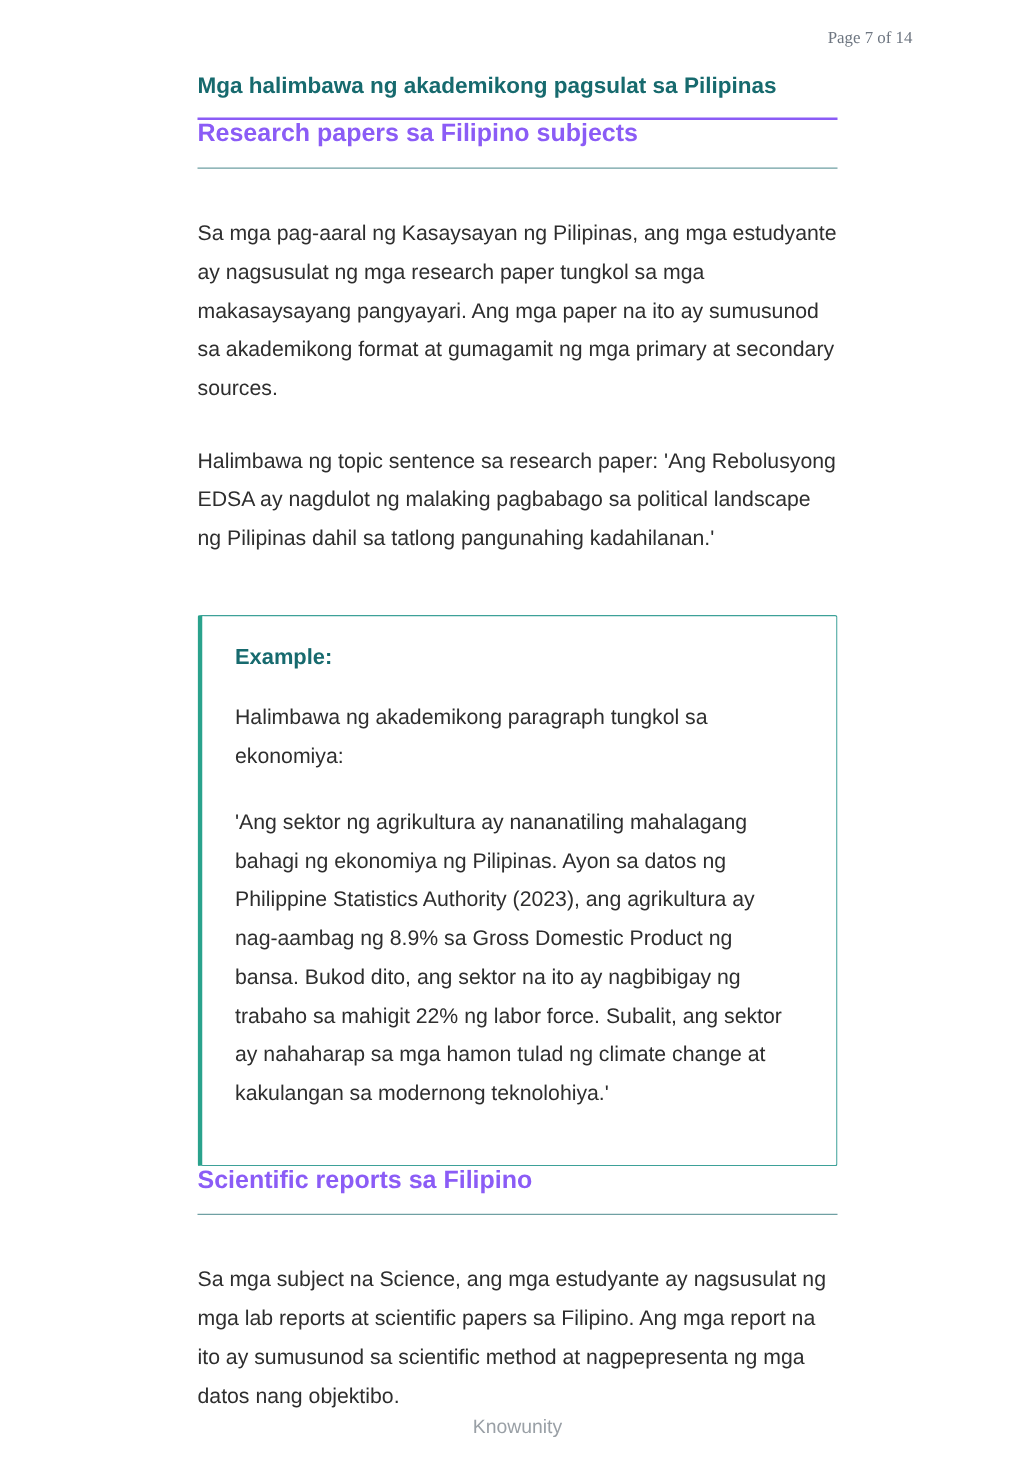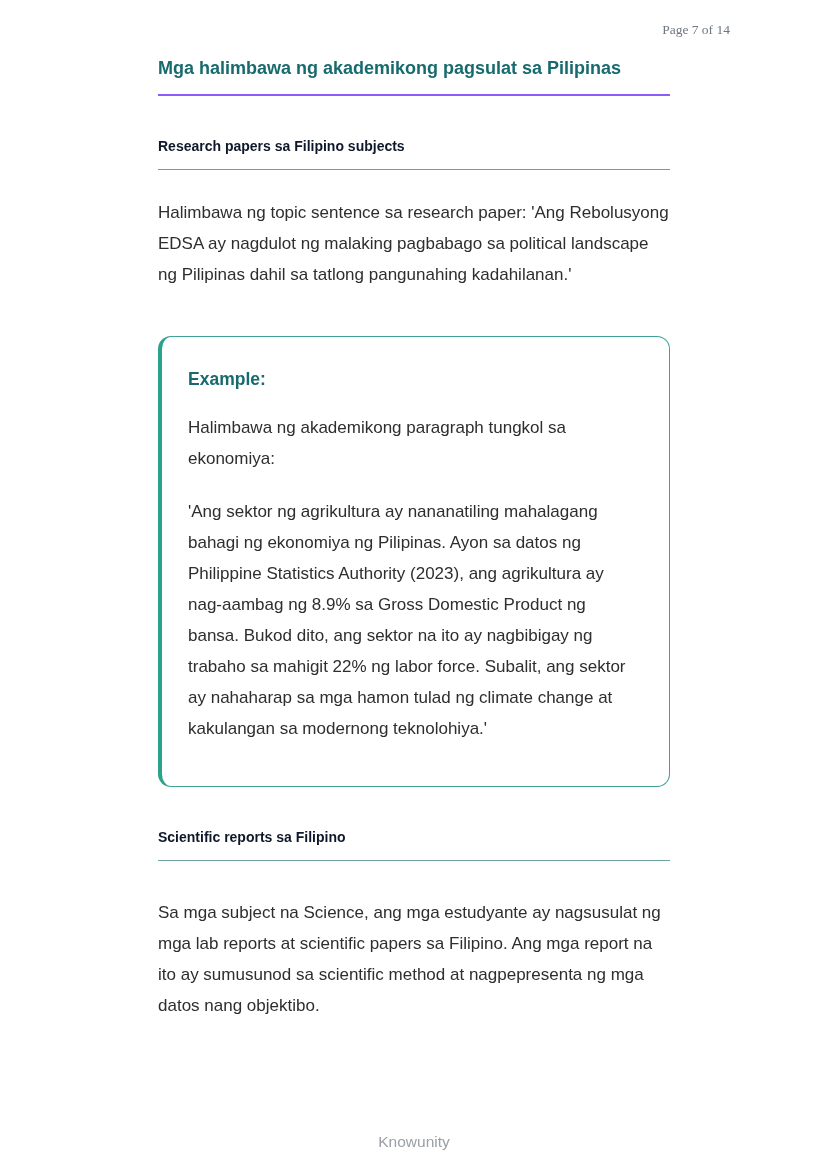--- a/index.html
+++ b/index.html
@@ -30,43 +30,42 @@
 
   .doc-title {
     font-size: 18px;
     font-weight: 700;
     color: #176a6e;
     padding-bottom: 15px;
     border-bottom: 2px solid #8b5cf6;
   }
 
   .section-heading {
-    margin-top: 42px;
-    font-size: 14px;
+    font-size: 20px;
     font-weight: 700;
-    color: #0f172a;
+    color: #8b5cf6;
     padding-bottom: 15px;
     border-bottom: 1px solid #6fa0a3;
   }
 
   .body-para {
     margin-top: 27px;
     font-size: 17px;
     line-height: 31px;
     color: #2e2e2e;
   }
 
   .first-after-rule { margin-top: 36px; }
 
   .example-box {
     margin-top: 46px;
     border: 1px solid #3da198;
     border-left: 4px solid #2aa28c;
-    border-radius: 13px;
-    padding: 32px 28px 42px 26px;
+    border-radius: 2px;
+    padding: 22px 28px 42px 26px;
   }
 
   .example-label {
     font-size: 17.5px;
     font-weight: 700;
     color: #176a6e;
   }
 
   .example-box .body-para { margin-top: 22px; }
 
@@ -86,20 +85,21 @@
 <div class="page">
 
   <div class="page-indicator">Page 7 of 14</div>
 
   <main class="content">
 
     <h1 class="doc-title">Mga halimbawa ng akademikong pagsulat sa Pilipinas</h1>
 
     <h2 class="section-heading">Research papers sa Filipino subjects</h2>
 
+    <p class="body-para first-after-rule">Sa mga pag-aaral ng Kasaysayan ng Pilipinas, ang mga estudyante ay nagsusulat ng mga research paper tungkol sa mga makasaysayang pangyayari. Ang mga paper na ito ay sumusunod sa akademikong format at gumagamit ng mga primary at secondary sources.</p>
 
     <p class="body-para">Halimbawa ng topic sentence sa research paper: 'Ang Rebolusyong EDSA ay nagdulot ng malaking pagbabago sa political landscape ng Pilipinas dahil sa tatlong pangunahing kadahilanan.'</p>
 
     <section class="example-box">
       <h3 class="example-label">Example:</h3>
       <p class="body-para">Halimbawa ng akademikong paragraph tungkol sa ekonomiya:</p>
       <p class="body-para">'Ang sektor ng agrikultura ay nananatiling mahalagang bahagi ng ekonomiya ng Pilipinas. Ayon sa datos ng Philippine Statistics Authority (2023), ang agrikultura ay nag-aambag ng 8.9% sa Gross Domestic Product ng bansa. Bukod dito, ang sektor na ito ay nagbibigay ng trabaho sa mahigit 22% ng labor force. Subalit, ang sektor ay nahaharap sa mga hamon tulad ng climate change at kakulangan sa modernong teknolohiya.'</p>
     </section>
 
     <h2 class="section-heading">Scientific reports sa Filipino</h2>

